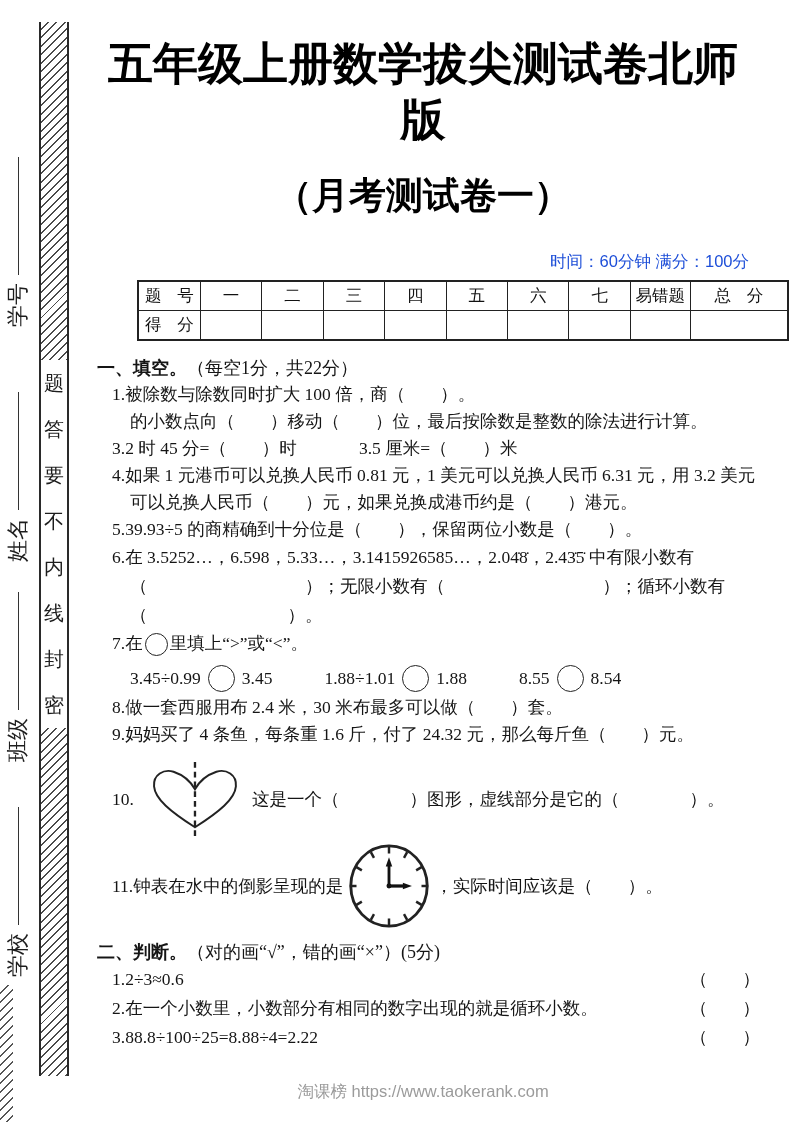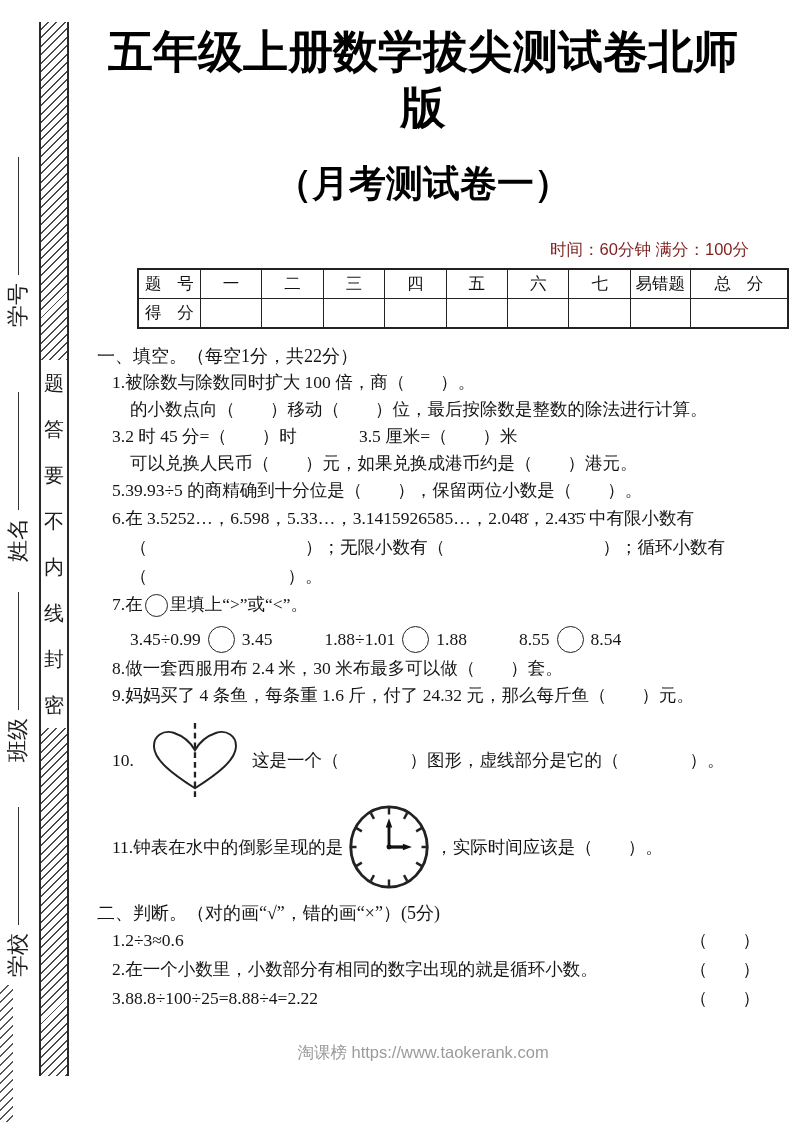--- a/index.html
+++ b/index.html
@@ -39,46 +39,46 @@
     display:flex; align-items:center; gap:8px;
     font-size:22px; color:#1d1d1d; white-space:nowrap;
   }
   .sf-line { flex:0 0 118px; height:0; border-bottom:1.6px solid #333; }
 
   
   .main { position:absolute; left:97px; top:0; width:696px; }
   .head-block { width:652px; }
 
   .title {
-    margin-top:24px; text-align:center;
+    margin-top:36px; text-align:center;
     font-family:"Liberation Sans","DejaVu Sans",sans-serif;
     font-weight:bold; font-size:45px; line-height:56px; letter-spacing:0px; color:#000;
   }
   .subtitle {
     margin-top:24px; text-align:center;
     font-family:"Liberation Sans","DejaVu Sans",sans-serif;
     font-weight:bold; font-size:37px; line-height:48px; color:#000000;
   }
   .meta {
     margin-top:30px; text-align:right;
-    font-size:16.5px; line-height:22px; color:#7f1d1d;
+    font-size:16.5px; line-height:22px; color:#1d4ed8;
     font-family:"Liberation Sans","DejaVu Sans",sans-serif;
   }
 
   table.score { border-collapse:collapse; width:652px; margin-top:8px; table-layout:fixed;margin-left:40px; }
   table.score { border:2px solid #222; }
   table.score td {
     border:1.2px solid #222; height:28px; text-align:center; vertical-align:middle;
     font-size:16.5px; color:#111; padding:0;
   }
   td.spread { letter-spacing:0.35em; text-indent:0.35em; }
 
   
   .sec-heading { margin-top:15px; font-size:18px; line-height:25px; }
-  .sec-heading .h-bold { font-weight:normal; font-family:"Liberation Sans","DejaVu Sans",sans-serif; }
+  .sec-heading .h-bold { font-weight:bold; font-family:"Liberation Sans","DejaVu Sans",sans-serif; }
   .q  { padding-left:15px; font-size:17.5px; line-height:27px; }
   .q2 { padding-left:33px; font-size:17.5px; line-height:27px; }
   .q-row3 { display:flex; gap:62px; }
   .q6 { line-height:29px; }
   .cmp-row { display:flex; gap:52px; padding-left:33px; margin-top:5px; height:32px; align-items:center; font-size:17.5px;text-align:right; }
   .cmp-grp { display:flex; align-items:center; }
   .circle {
     display:inline-block; width:25px; height:25px; border:1.7px solid #222;
     border-radius:50%; margin:0 7px; vertical-align:middle; background:#fff;
   }
@@ -183,20 +183,21 @@
 
     <div class="sec-heading">
       <span class="h-bold">一、填空。</span><span>（每空1分，共22分）</span>
     </div>
     <div class="q">1.被除数与除数同时扩大 100 倍，商（　　）。</div>
     <div class="q2">的小数点向（　　）移动（　　）位，最后按除数是整数的除法进行计算。</div>
     <div class="q q-row3">
       <span>3.2 时 45 分=（　　）时</span>
       <span>3.5 厘米=（　　）米</span>
     </div>
+    <div class="q">4.如果 1 元港币可以兑换人民币 0.81 元，1 美元可以兑换人民币 6.31 元，用 3.2 美元</div>
     <div class="q2">可以兑换人民币（　　）元，如果兑换成港币约是（　　）港元。</div>
     <div class="q">5.39.93÷5 的商精确到十分位是（　　），保留两位小数是（　　）。</div>
     <div class="q q6">6.在 3.5252…，6.598，5.33…，3.1415926585…，2.04̇8̇，2.43̇5̇ 中有限小数有</div>
     <div class="q2 q6">（　　　　　　　　　）；无限小数有（　　　　　　　　　）；循环小数有</div>
     <div class="q2 q6">（　　　　　　　　）。</div>
     <div class="q">
       <span>7.在</span><span class="circle small"></span><span>里填上“&gt;”或“&lt;”。</span>
     </div>
     <div class="cmp-row">
       <span class="cmp-grp">

